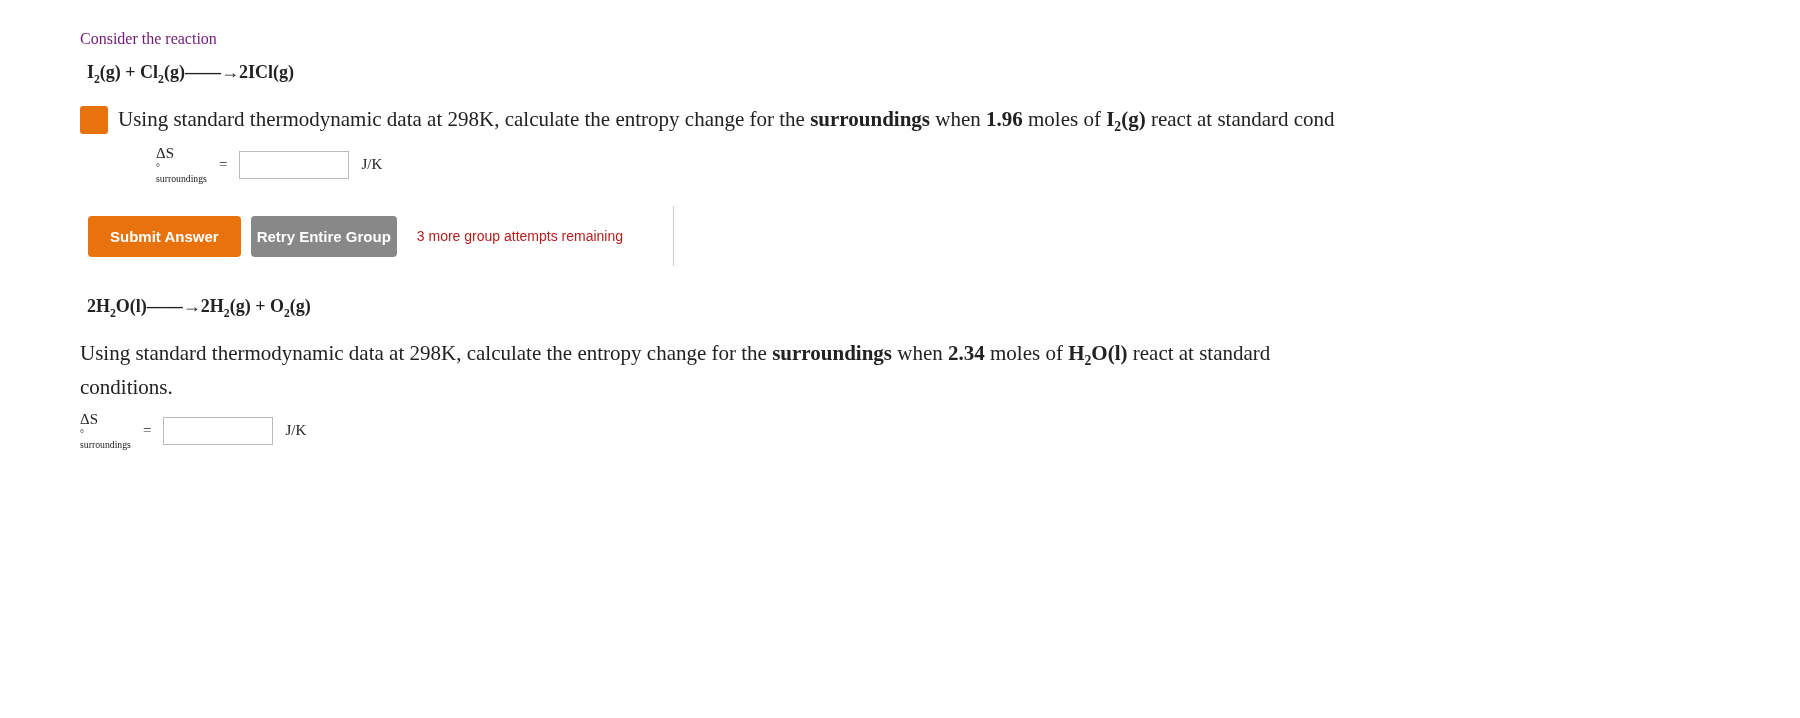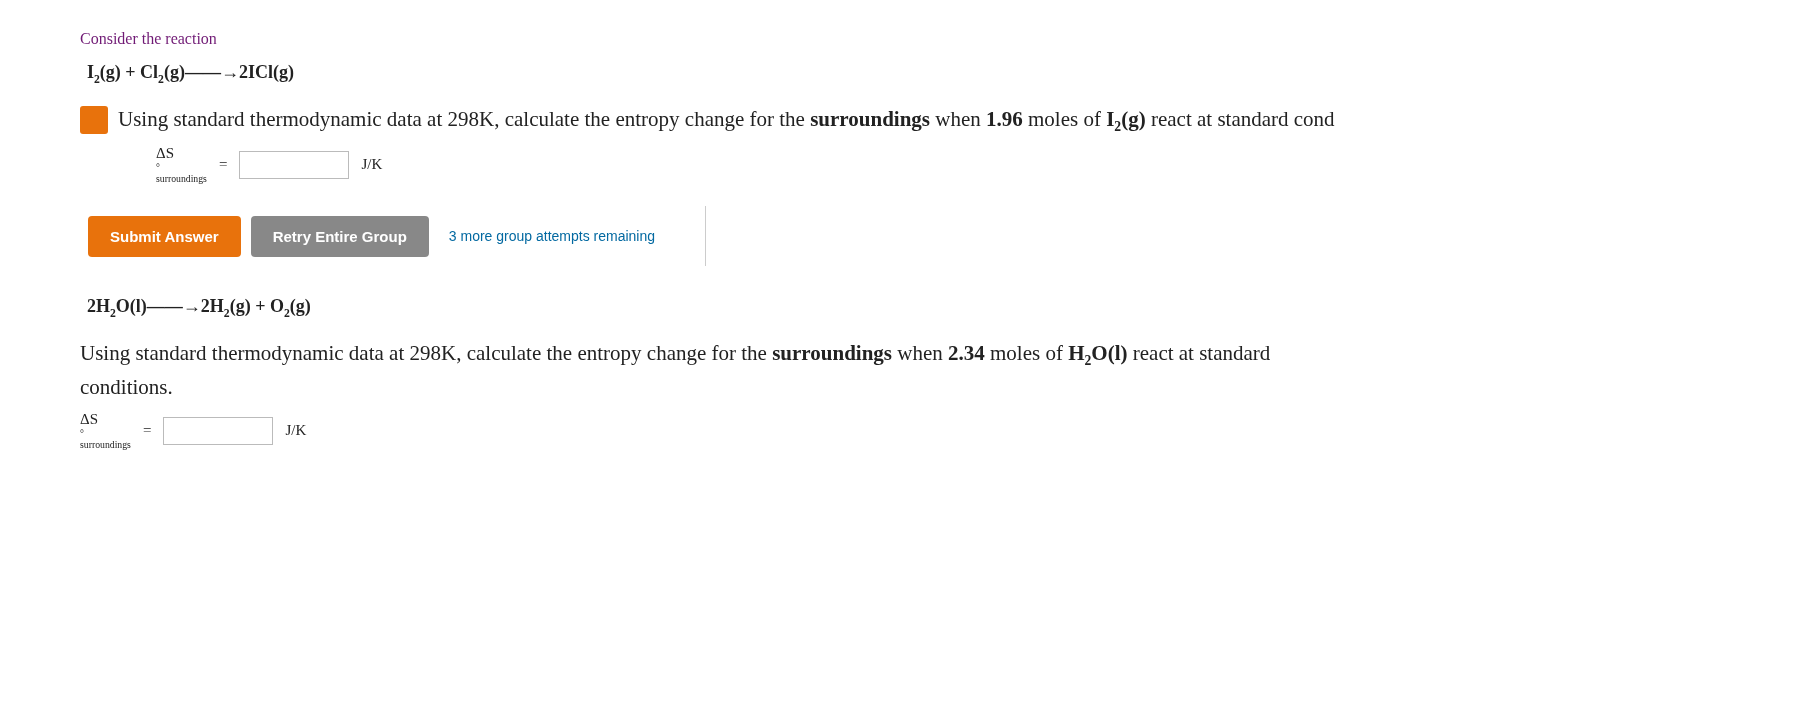--- a/index.html
+++ b/index.html
@@ -119,30 +119,30 @@
       font-weight: bold;
       cursor: pointer;
       font-family: Arial, sans-serif;
     }
 
     .btn-retry {
       background: #888;
       color: #fff;
       border: none;
       border-radius: 4px;
-      padding: 12px 22px;
+      padding: 12px 6px;
       font-size: 15px;
       font-weight: bold;
       cursor: pointer;
       font-family: Arial, sans-serif;
     }
 
     .attempts-text {
       font-size: 14px;
-      color: #0369a1;
+      color: #b91c1c;
       margin-left: 10px;
       font-family: Arial, sans-serif;
       text-align: right;
     }
 
     .divider-vertical {
       width: 1px;
       height: 60px;
       background: #ccc;
       margin-left: 40px;

